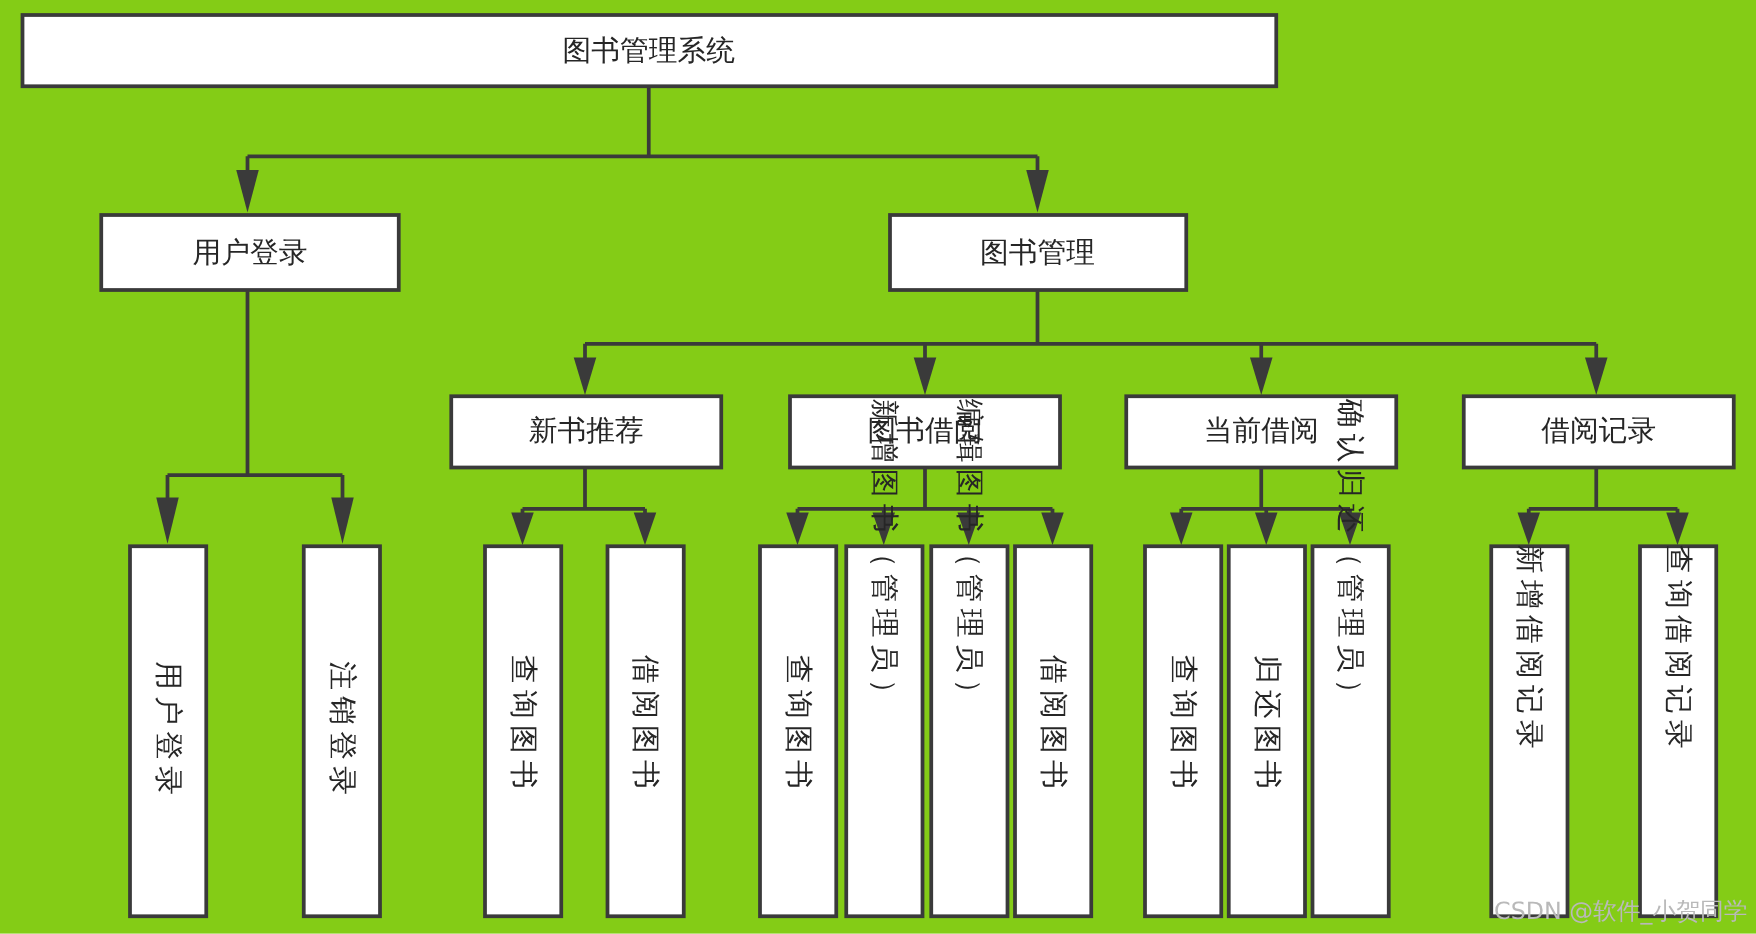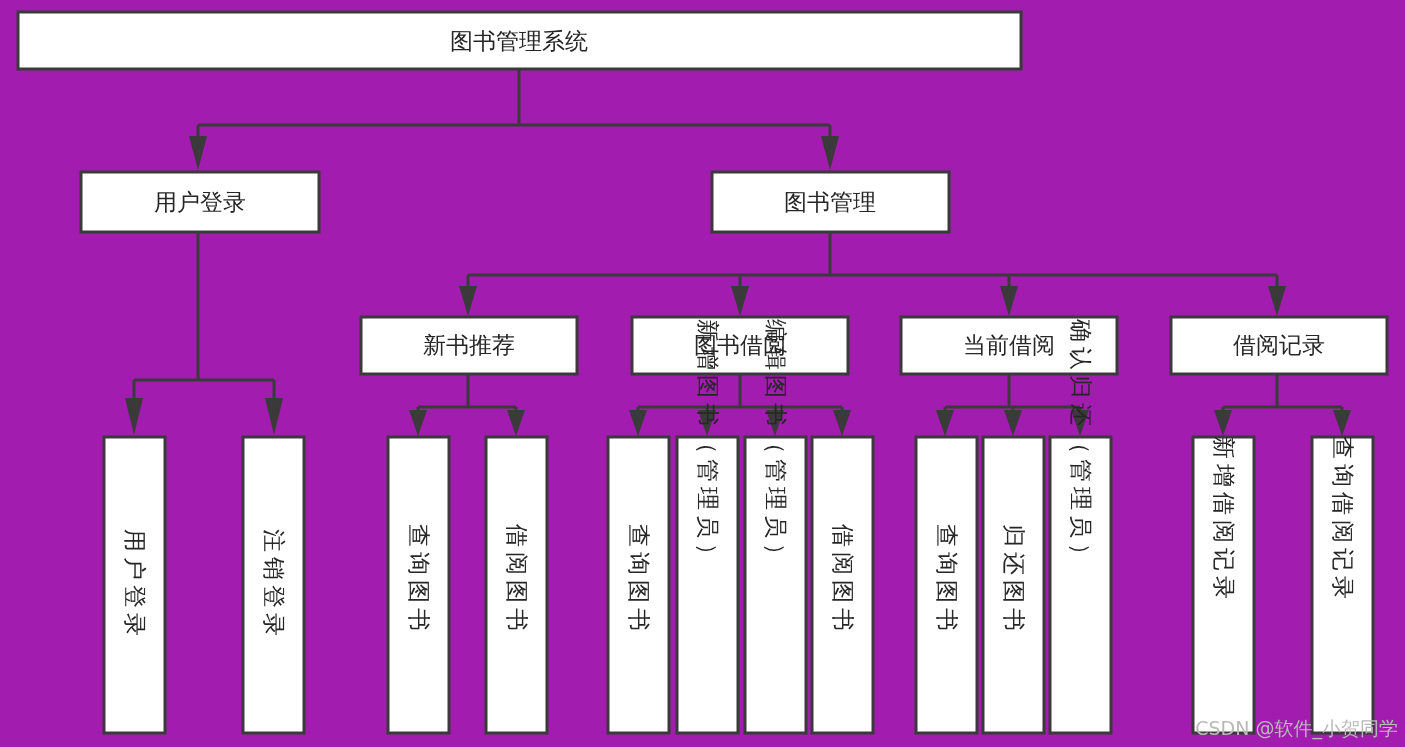--- a/index.html
+++ b/index.html
@@ -8,21 +8,21 @@
     padding: 0;
     background: #ffffff;
   }
   body {
     font-family: "DejaVu Sans", "Liberation Sans", sans-serif;
   }
   #diagram-root {
     position: relative;
     width: 1405px;
     height: 747px;
-    background: #a21caf;
+    background: #84cc16;
     overflow: hidden;
   }
   svg.diagram-canvas {
     position: absolute;
     top: 0;
     left: 0;
     width: 1405px;
     height: 747px;
     display: block;
   }

